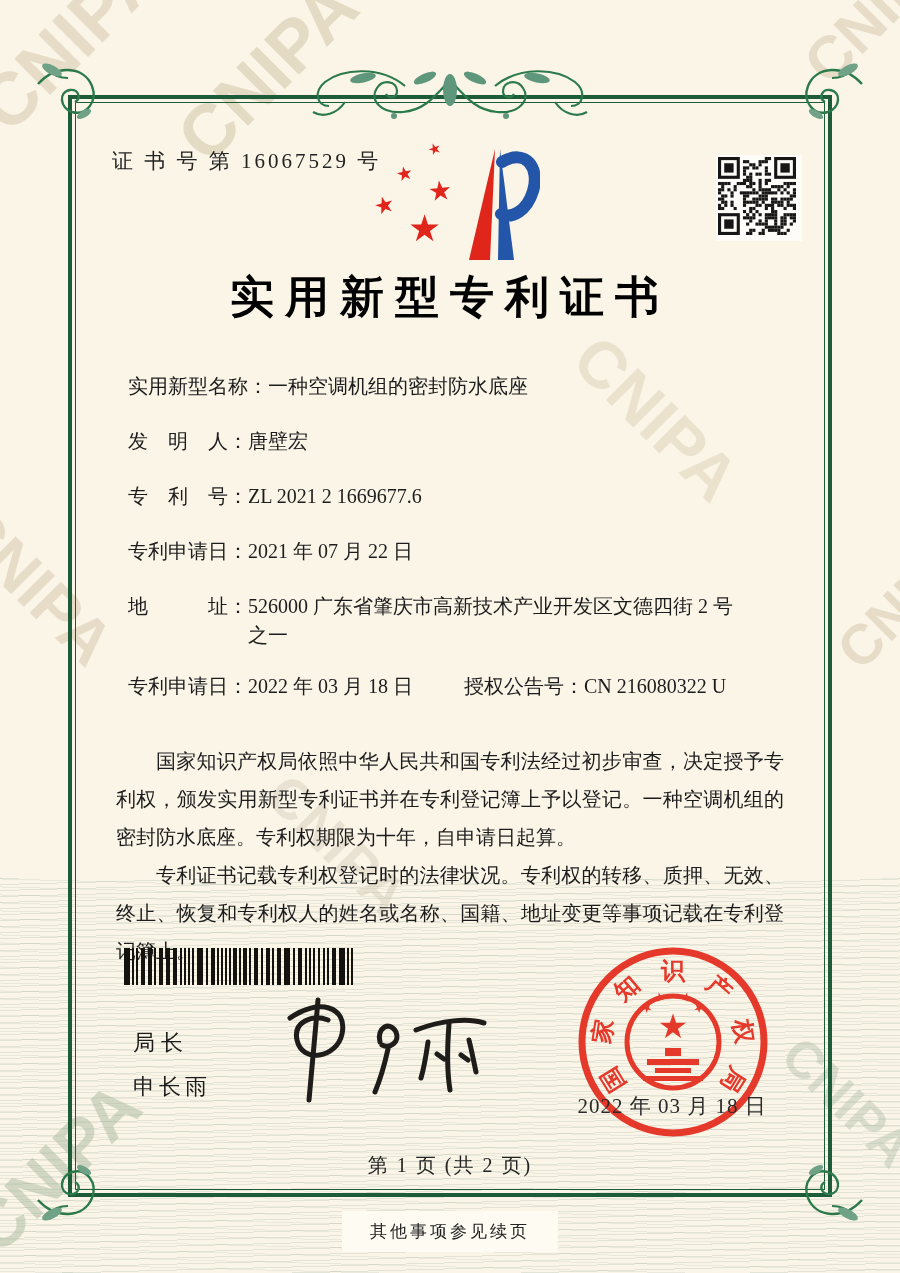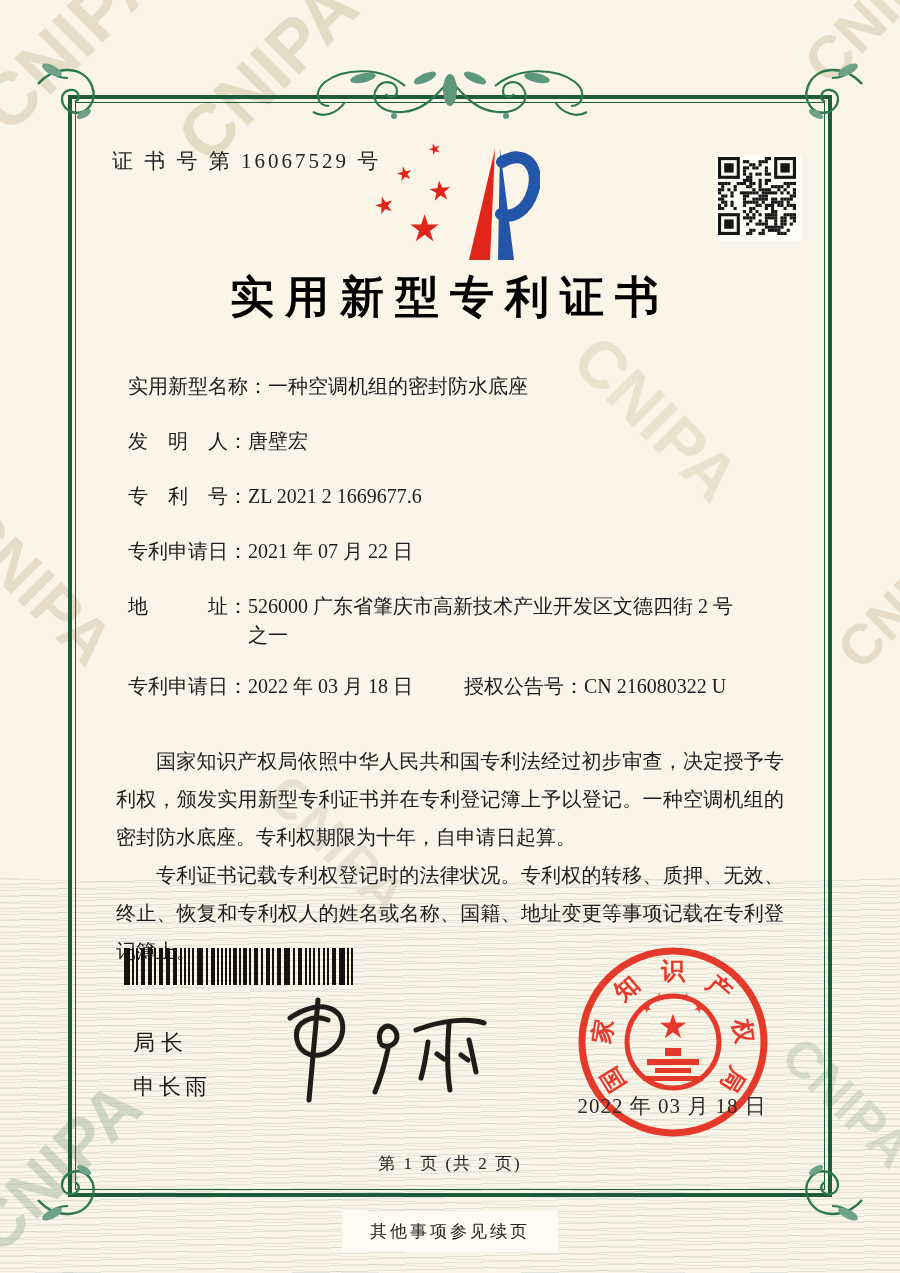--- a/index.html
+++ b/index.html
@@ -84,21 +84,21 @@
   .seal{position:absolute;left:573px;top:942px;width:200px;height:200px;opacity:.95;}
   .seal-arc-char{font-size:24px;font-weight:bold;fill:#e43021;text-anchor:middle;
     dominant-baseline:central;font-family:"Liberation Serif","DejaVu Serif",serif;}
   .seal-date{
     position:absolute;left:552px;top:1092px;width:240px;text-align:center;
     font-size:21px;letter-spacing:1px;color:#2a2a2a;z-index:5;
   }
   
   .page-footer{
     position:absolute;left:0;top:1152px;width:900px;text-align:center;
-    font-size:17px;letter-spacing:2px;color:#222;
+    font-size:20px;letter-spacing:2px;color:#222;
   }
   .note{
     position:absolute;top:1211px;left:50%;transform:translateX(-50%);
     background:#fefbf2;padding:9px 28px;font-size:17px;letter-spacing:3px;color:#222;
   }
   .z2{z-index:2;}
 </style>
 </head>
 <body>
 

